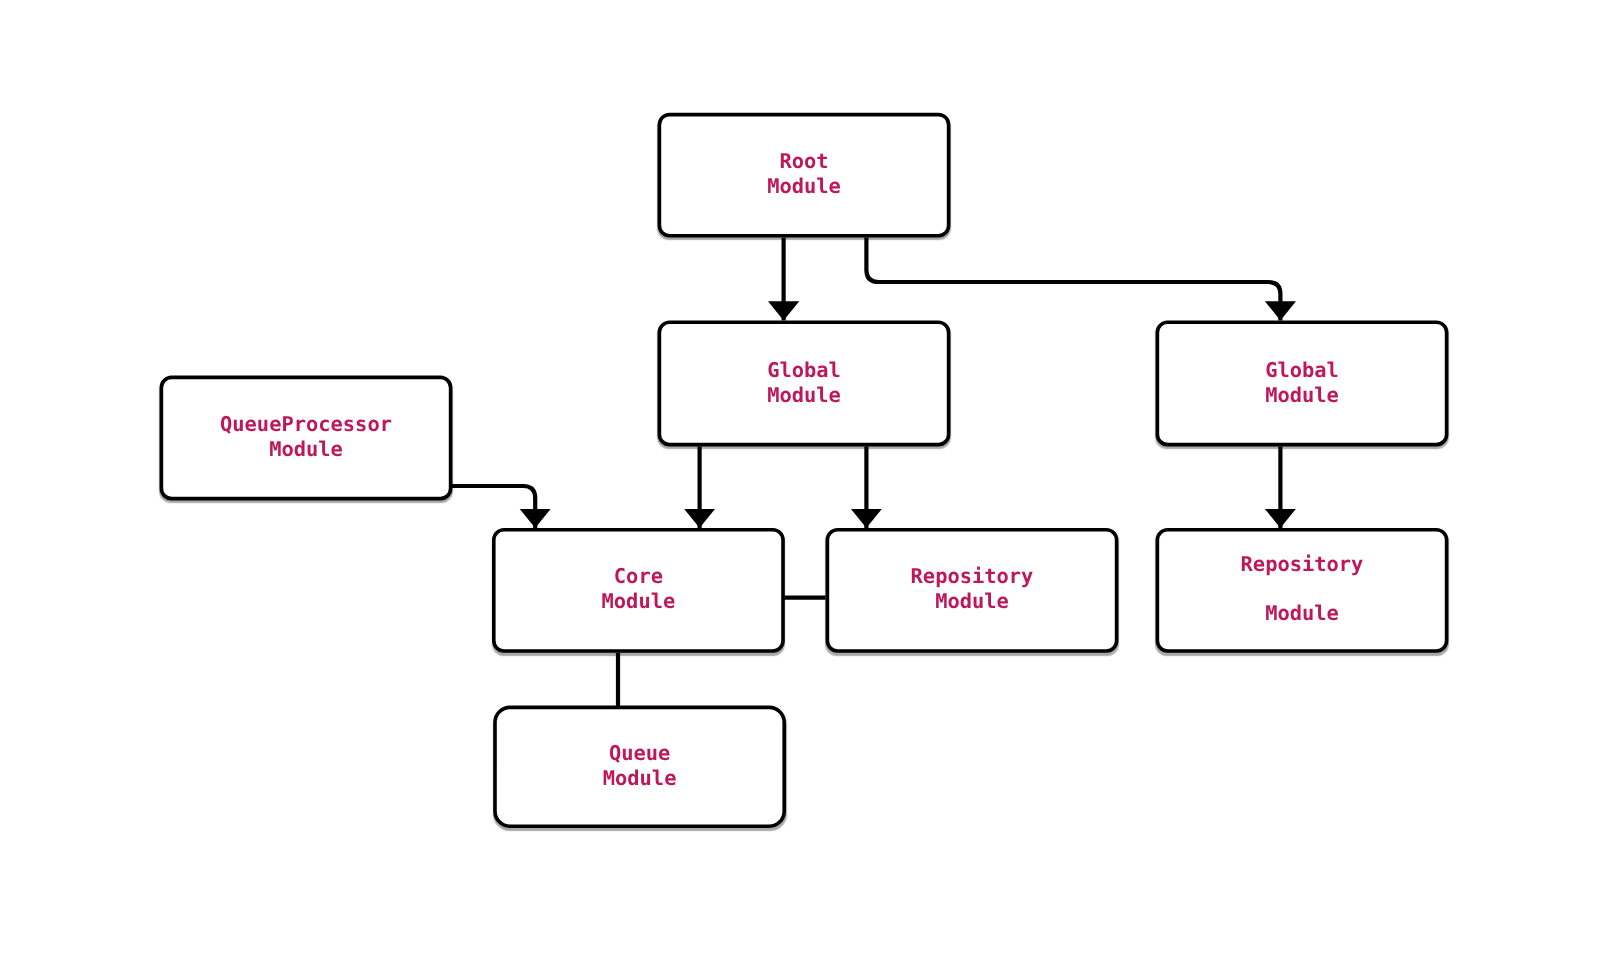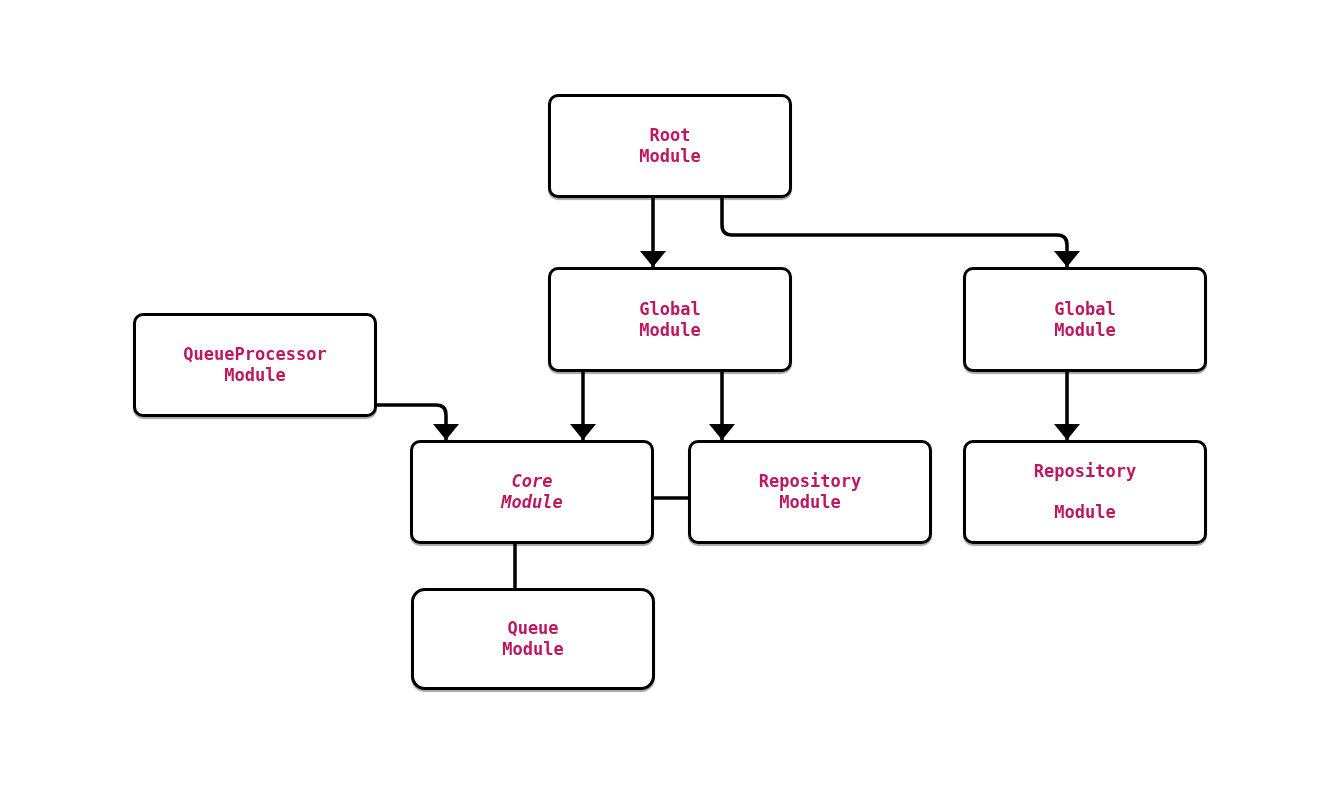--- a/index.html
+++ b/index.html
@@ -40,21 +40,21 @@
     color: #be185d;
     text-align: center;
     box-shadow: 0 2px 1px rgba(0,0,0,0.35);
   }
   .node span { display: block; }
 
   #node-root           { left: 548px; top: 94px;  }
   #node-server         { left: 548px; top: 267px; height: 105px; }
   #node-global         { left: 963px; top: 267px; height: 105px; }
   #node-queueprocessor { left: 133px; top: 265px; margin-top: 48px; }
-  #node-core           { left: 410px; top: 440px; font-style: italic; }
+  #node-core           { left: 410px; top: 440px; }
   #node-endpoints      { left: 688px; top: 440px; }
   #node-repository     { left: 963px; top: 440px; gap: 20px; }
   #node-queue          { left: 411px; top: 588px; height: 102px; border-radius: 14px; }
 
   .edge {
     fill: none;
     stroke: #000000;
     stroke-width: 3.5px;
   }
 </style>

